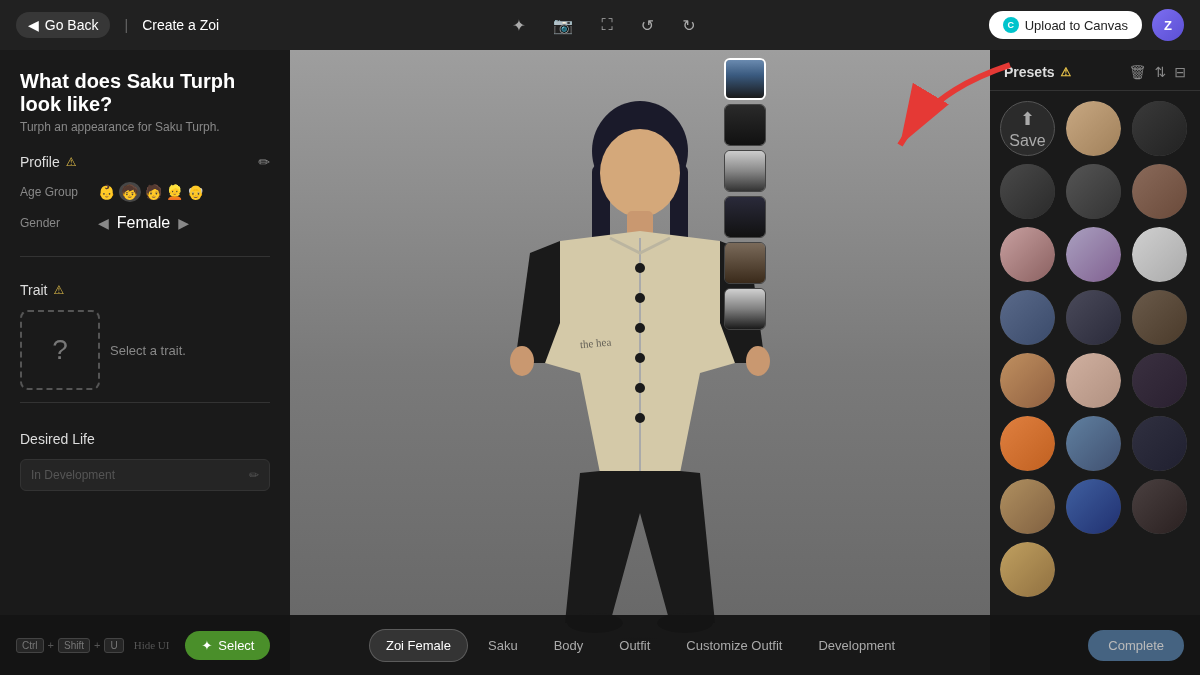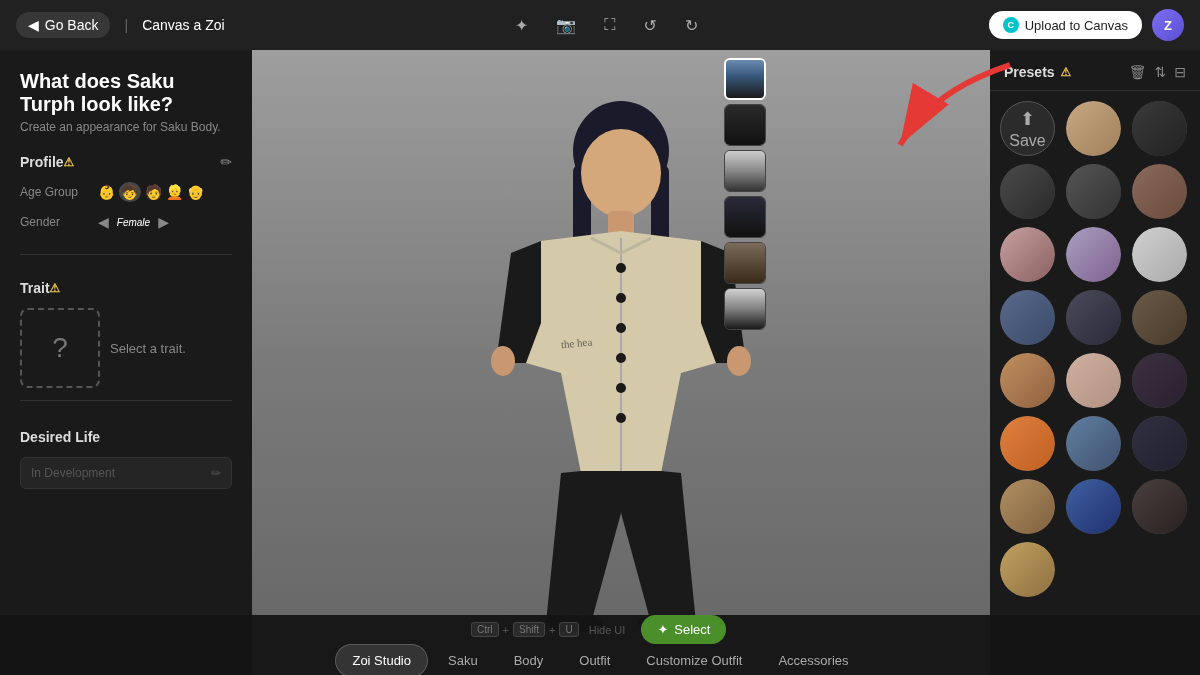--- a/index.html
+++ b/index.html
@@ -99,21 +99,21 @@
 
     
     .main-content {
       position: absolute;
       top: 50px; left: 0; right: 0; bottom: 0;
       display: flex;
     }
 
     
     .left-panel {
-      width: 252px;
+      width: 290px;
       background: rgba(20,20,20,0.92);
       color: #fff;
       padding: 20px 20px 0 20px;
       display: flex;
       flex-direction: column;
       overflow: hidden;
       flex-shrink: 0;
     }
     .character-name {
       font-size: 20px;
@@ -130,22 +130,23 @@
     
     .section-header {
       display: flex;
       align-items: center;
       justify-content: space-between;
       margin-bottom: 12px;
     }
     .section-title {
       display: flex;
       align-items: center;
+      gap: 6px;
       font-size: 14px;
-      font-weight: 700;
+      font-weight: 400;
       color: #ddd;
     }
     .section-title .warning-icon {
       color: #e8c34a;
       font-size: 12px;
     }
     .section-edit-btn {
       background: none;
       border: none;
       color: #888;
@@ -186,22 +187,21 @@
       gap: 8px;
       flex: 1;
     }
     .gender-arrow {
       color: #888;
       cursor: pointer;
       font-size: 14px;
     }
     .gender-label {
       color: #fff;
-      font-size: 10px;
-      font-style: italic;
+      font-size: 16px;
     }
     .section-divider {
       border: none;
       border-top: 1px solid #333;
       margin: 12px 0;
     }
 
     
     .trait-section {
       margin-top: 13px;
@@ -404,21 +404,20 @@
 
     
     .bottom-bar {
       position: absolute;
       bottom: 0; left: 0; right: 0;
       height: 60px;
       background: rgba(20,20,20,0.95);
       display: flex;
       align-items: center;
       z-index: 100;
-      flex-direction: column;
     }
     .bottom-left {
       width: 290px;
       padding: 0 16px;
       display: flex;
       align-items: center;
       gap: 4px;
     }
     .kbd-hint {
       font-size: 11px;
@@ -522,21 +521,21 @@
 </head>
 <body>
 
 <div class="top-bar">
   <div class="top-bar-left">
     <button class="back-btn">
       <span>◀</span>
       <span>Go Back</span>
     </button>
     <span class="separator">|</span>
-    <span class="page-title">Canvas a Zoi</span>
+    <span class="page-title">Create a Zoi</span>
   </div>
   <div class="top-bar-center">
     <button class="tool-icon-btn" title="Magic Wand">✦</button>
     <button class="tool-icon-btn" title="Camera">📷</button>
     <button class="tool-icon-btn" title="Fullscreen">⛶</button>
     <button class="tool-icon-btn" title="Undo">↺</button>
     <button class="tool-icon-btn" title="Redo">↻</button>
   </div>
   <div class="top-bar-right">
     <button class="upload-canvas-btn">
@@ -544,21 +543,21 @@
       <span>Upload to Canvas</span>
     </button>
     <div class="avatar-circle">Z</div>
   </div>
 </div>
 
 <div class="main-content">
 
   <div class="left-panel">
     <div class="character-name">What does Saku Turph look like?</div>
-    <div class="character-subtitle">Create an appearance for Saku Body.</div>
+    <div class="character-subtitle">Turph an appearance for Saku Turph.</div>
 
     <div class="section-header">
       <div class="section-title">
         <span>Profile</span>
         <span class="warning-icon">⚠</span>
       </div>
       <button class="section-edit-btn">✏</button>
     </div>
 
     <div class="profile-row">
@@ -774,33 +773,33 @@
   </div>
 </div>
 
 <div class="bottom-bar">
   <div class="bottom-left">
     <span class="kbd">Ctrl</span>
     <span class="kbd-hint">+</span>
     <span class="kbd">Shift</span>
     <span class="kbd-hint">+</span>
     <span class="kbd">U</span>
-    <span class="kbd-hint" style="margin-left:6px;color:#555;font-size:11px;">Hide UI</span>
+    <span class="kbd-hint" style="margin-left:6px;color:#555;font-size:11px;font-family:Liberation Serif, serif;">Hide UI</span>
     <button class="studio-btn">
       <span>✦</span>
       <span>Select</span>
     </button>
   </div>
   <div class="bottom-center">
-    <button class="tab-btn active">Zoi Studio</button>
+    <button class="tab-btn active">Zoi Female</button>
     <button class="tab-btn">Saku</button>
     <button class="tab-btn">Body</button>
     <button class="tab-btn">Outfit</button>
     <button class="tab-btn">Customize Outfit</button>
-    <button class="tab-btn">Accessories</button>
+    <button class="tab-btn">Development</button>
   </div>
   <div class="bottom-right">
     <button class="complete-btn">Complete</button>
   </div>
 </div>
 
 <div class="red-arrow">
   <svg width="180" height="120" viewBox="0 0 180 120">
     <defs>
       <marker id="arrowhead" markerWidth="10" markerHeight="7" refX="10" refY="3.5" orient="auto">

